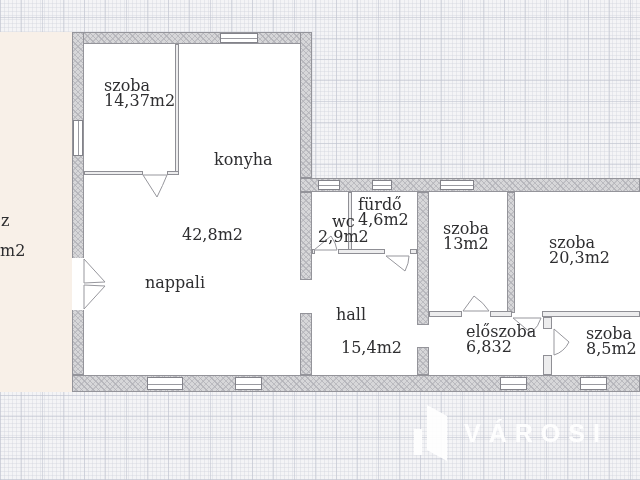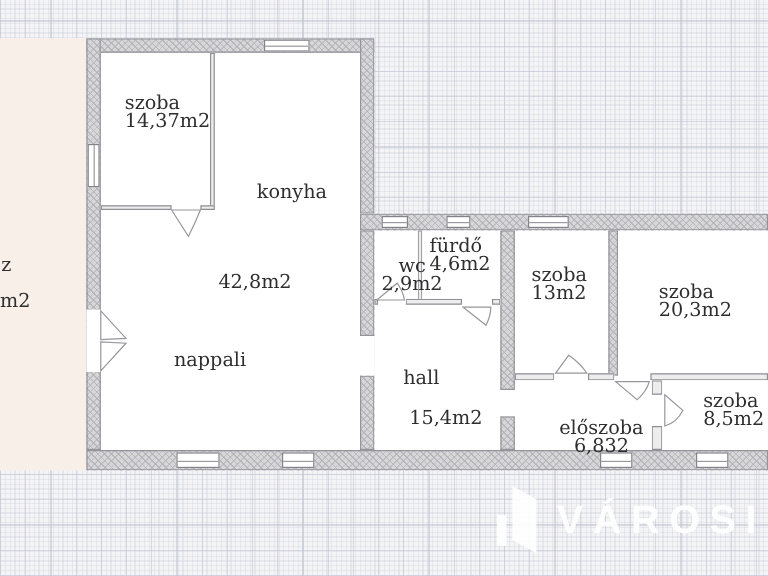--- a/index.html
+++ b/index.html
@@ -20,21 +20,21 @@
       repeating-linear-gradient(-45deg, rgba(176,176,182,.6) 0 1px, transparent 1px 4px);
     box-shadow: inset 0 0 0 1px #94949a;}
   .twall{background:#ededee; box-shadow: inset 0 0 0 1px #8f8f95;}
   .win{background:#ffffff; border:1px solid #83838a; box-sizing:border-box;}
   .win .mull-h{position:absolute;left:0;right:0;top:50%;height:1px;background:#9a9aa0;}
   .win .mull-v{position:absolute;top:0;bottom:0;left:50%;width:1px;background:#9a9aa0;}
   .lbl{position:absolute;font-size:16px;line-height:15px;color:#2e2e30;white-space:nowrap;}
   .doors{position:absolute;left:0;top:0;pointer-events:none;}
   .wm{position:absolute;left:414px;top:400px;height:66px;display:flex;align-items:center;opacity:.93;}
   .wm-icon{margin-right:16px;}
-  .wm-text{font-family:"Liberation Sans", sans-serif;font-weight:bold;font-size:33px;
+  .wm-text{font-family:"Liberation Sans", sans-serif;font-weight:bold;font-size:25px;
     letter-spacing:8px;color:#ffffff;}
 </style>
 </head>
 <body>
 
 <div id="stage">
 
   <div class="abs terrace" style="left:0;top:32px;width:72px;height:360px;"></div>
 
   <div class="abs room" style="left:84px;top:44px;width:216px;height:331px;"></div>
@@ -111,21 +111,21 @@
   <div class="lbl" style="left:104px;top:78px;">
     <div>szoba</div>
     <div>14,37m2</div>
   </div>
   <div class="lbl" style="left:214px;top:152px;">
     <div>konyha</div>
   </div>
   <div class="lbl" style="left:182px;top:227px;">
     <div>42,8m2</div>
   </div>
-  <div class="lbl" style="left:145px;top:292px;">
+  <div class="lbl" style="left:145px;top:275px;">
     <div>nappali</div>
   </div>
   <div class="lbl" style="left:318px;top:214px;text-align:center;">
     <div>wc</div>
     <div>2,9m2</div>
   </div>
   <div class="lbl" style="left:358px;top:197px;">
     <div>fürdő</div>
     <div>4,6m2</div>
   </div>
@@ -136,21 +136,21 @@
   <div class="lbl" style="left:549px;top:235px;">
     <div>szoba</div>
     <div>20,3m2</div>
   </div>
   <div class="lbl" style="left:336px;top:307px;">
     <div>hall</div>
   </div>
   <div class="lbl" style="left:341px;top:340px;">
     <div>15,4m2</div>
   </div>
-  <div class="lbl" style="left:466px;top:349px;text-align:center;">
+  <div class="lbl" style="left:466px;top:324px;">
     <div>előszoba</div>
     <div>6,832</div>
   </div>
   <div class="lbl" style="left:586px;top:326px;">
     <div>szoba</div>
     <div>8,5m2</div>
   </div>
 
   <div class="lbl" style="left:1px;top:213px;">
     <div>z</div>

